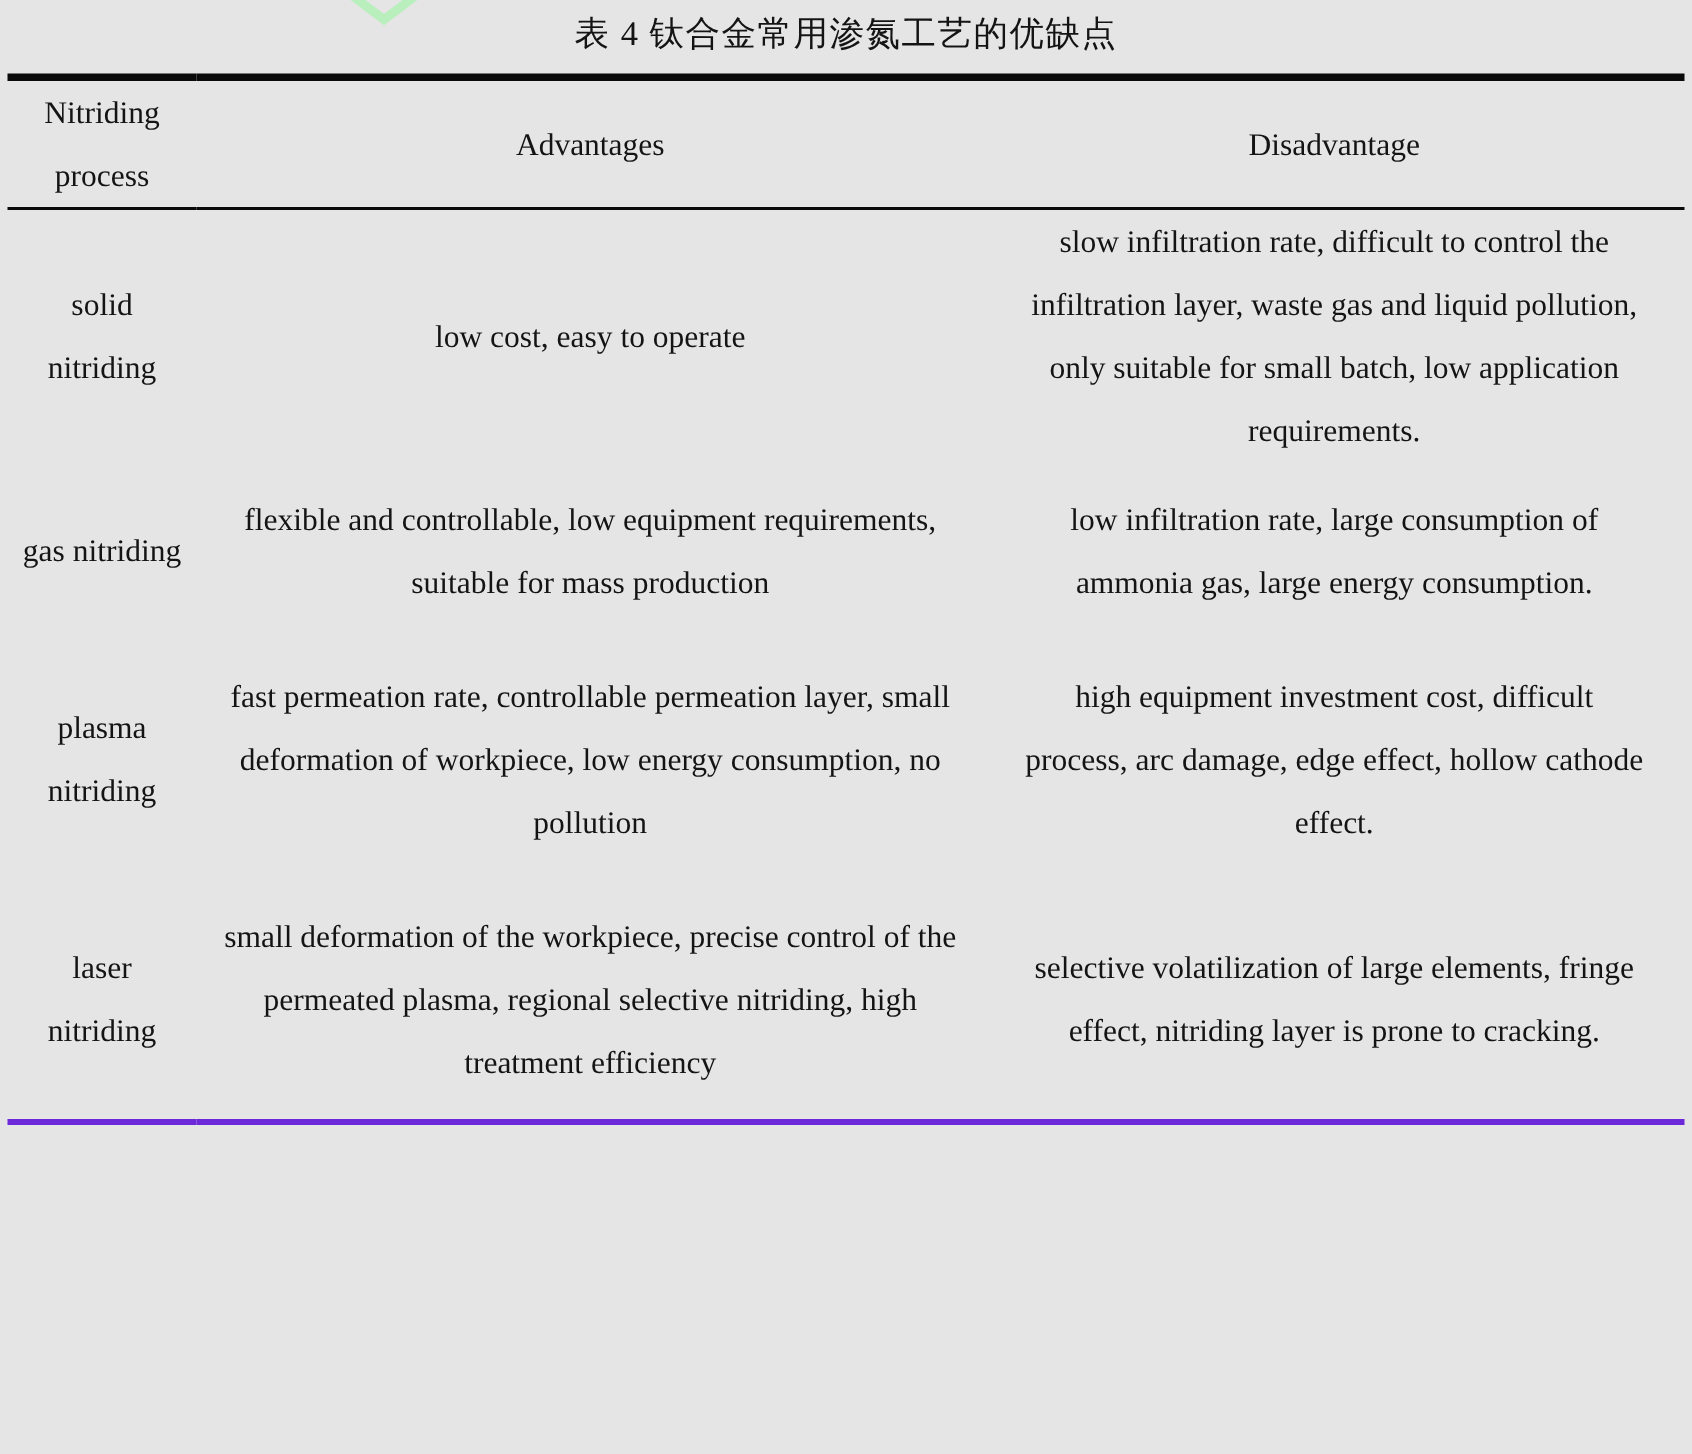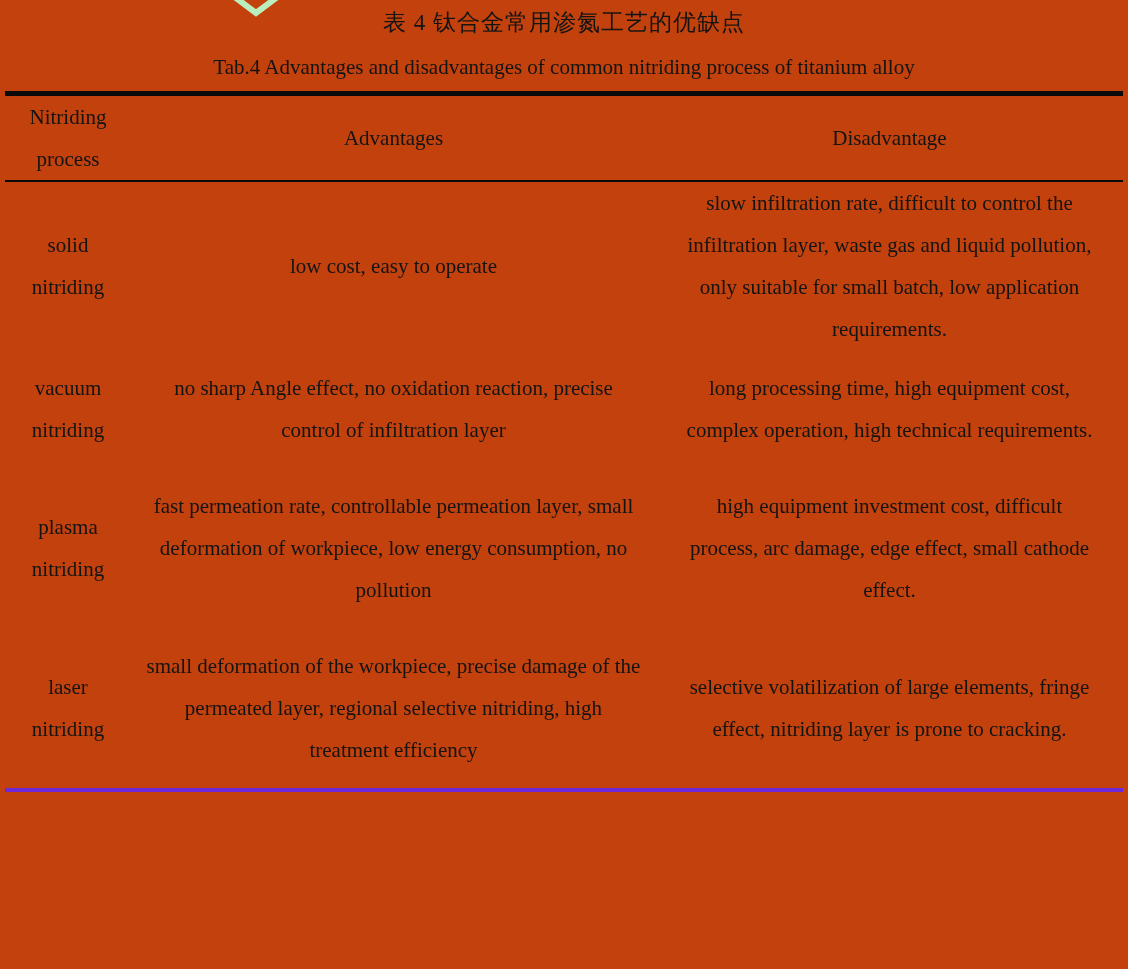--- a/index.html
+++ b/index.html
@@ -7,21 +7,21 @@
     width: 1128px;
     background: #ffffff;
     font-family: "Liberation Serif", "DejaVu Serif", serif;
     color: #141414;
   }
   .page {
     position: relative;
     width: 1128px;
     height: 969px;
     overflow: hidden;
-    background: #c2410c;
+    background: #e5e5e5;
   }
   .chevron-wrap {
     position: absolute;
     left: 224px;
     top: -4px;
     width: 64px;
     height: 22px;
     overflow: hidden;
   }
   .title-cn {
@@ -68,21 +68,20 @@
 
 <div class="page">
 
   <div class="chevron-wrap">
     <svg width="64" height="22" viewBox="0 0 64 22">
       <polyline id="chevron-shape" points="4,-4 32,17 60,-4" fill="none" stroke="#b9efbc" stroke-width="6" stroke-linecap="square"></polyline>
     </svg>
   </div>
 
   <div class="title-cn">表 4  钛合金常用渗氮工艺的优缺点</div>
-  <div class="title-en">Tab.4 Advantages and disadvantages of common nitriding process of titanium alloy</div>
 
   <table class="nitriding">
     <colgroup>
         <col class="c1">
         <col class="c2">
         <col class="c3">
       </colgroup>
     <thead>
       <tr class="header-row">
         <th>Nitriding process</th>
@@ -90,29 +89,29 @@
         <th>Disadvantage</th>
       </tr>
     </thead>
     <tbody>
       <tr>
         <td class="cell-process">solid nitriding</td>
         <td class="cell-advantage">low cost, easy to operate</td>
         <td class="cell-disadvantage">slow infiltration rate, difficult to control the infiltration layer, waste gas and liquid pollution, only suitable for small batch, low application requirements.</td>
       </tr>
       <tr>
-        <td class="cell-process">vacuum nitriding</td>
-        <td class="cell-advantage">no sharp Angle effect, no oxidation reaction, precise control of infiltration layer</td>
-        <td class="cell-disadvantage">long processing time, high equipment cost, complex operation, high technical requirements.</td>
+        <td class="cell-process">gas nitriding</td>
+        <td class="cell-advantage">flexible and controllable, low equipment requirements, suitable for mass production</td>
+        <td class="cell-disadvantage">low infiltration rate, large consumption of ammonia gas, large energy consumption.</td>
       </tr>
       <tr>
         <td class="cell-process">plasma nitriding</td>
         <td class="cell-advantage">fast permeation rate, controllable permeation layer, small deformation of workpiece, low energy consumption, no pollution</td>
-        <td class="cell-disadvantage">high equipment investment cost, difficult process, arc damage, edge effect, small cathode effect.</td>
+        <td class="cell-disadvantage">high equipment investment cost, difficult process, arc damage, edge effect, hollow cathode effect.</td>
       </tr>
       <tr>
         <td class="cell-process">laser nitriding</td>
-        <td class="cell-advantage">small deformation of the workpiece, precise damage of the permeated layer, regional selective nitriding, high treatment efficiency</td>
+        <td class="cell-advantage">small deformation of the workpiece, precise control of the permeated plasma, regional selective nitriding, high treatment efficiency</td>
         <td class="cell-disadvantage">selective volatilization of large elements, fringe effect, nitriding layer is prone to cracking.</td>
       </tr>
     </tbody>
   </table>
 </div>
 
 </body></html>

